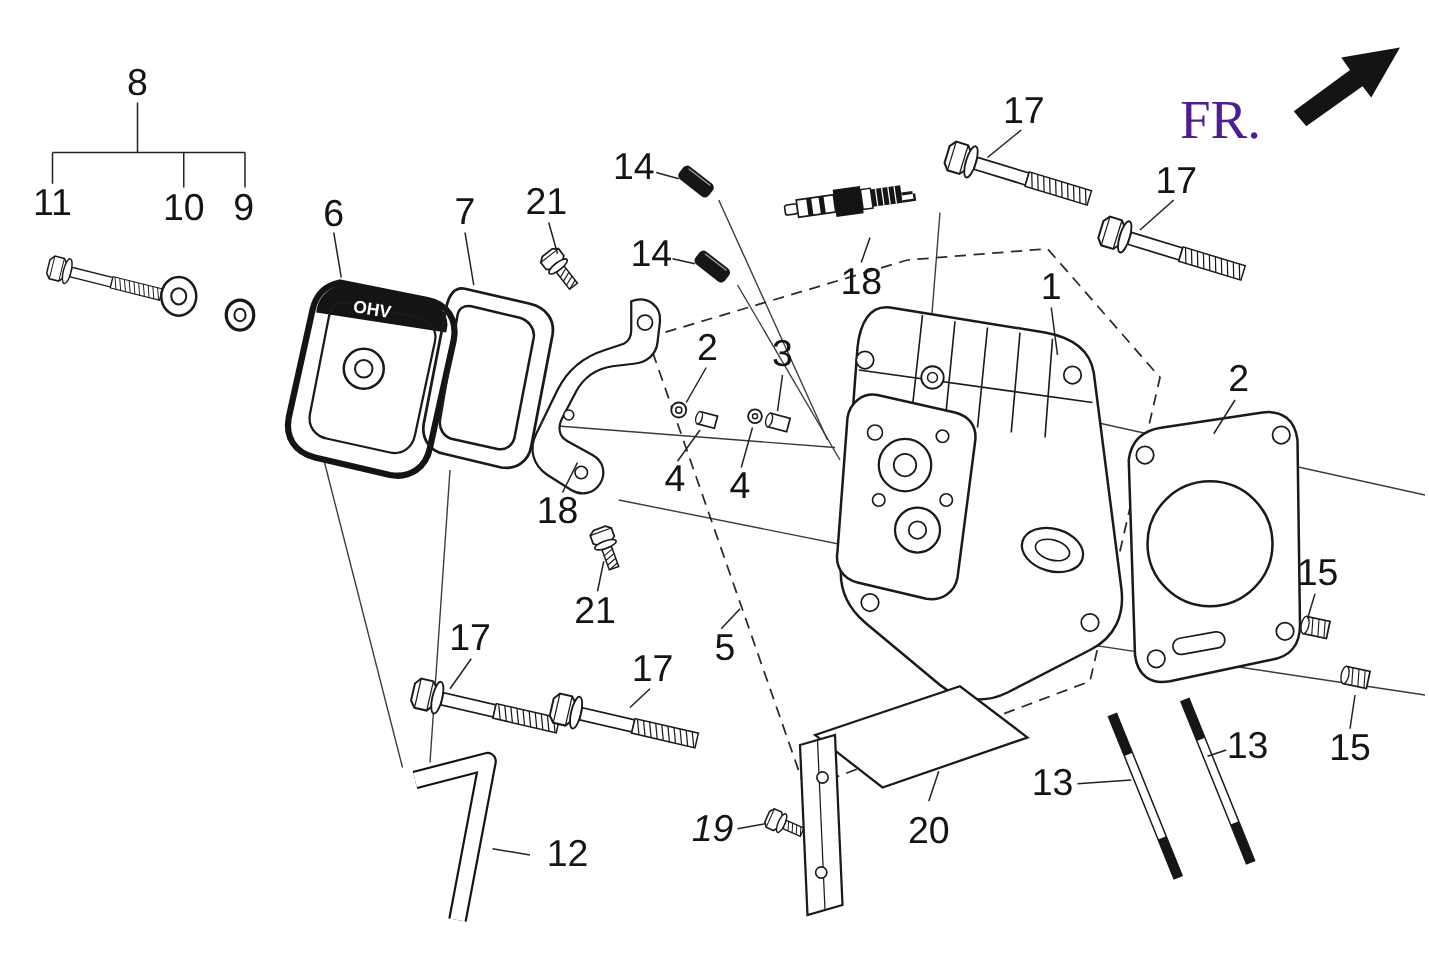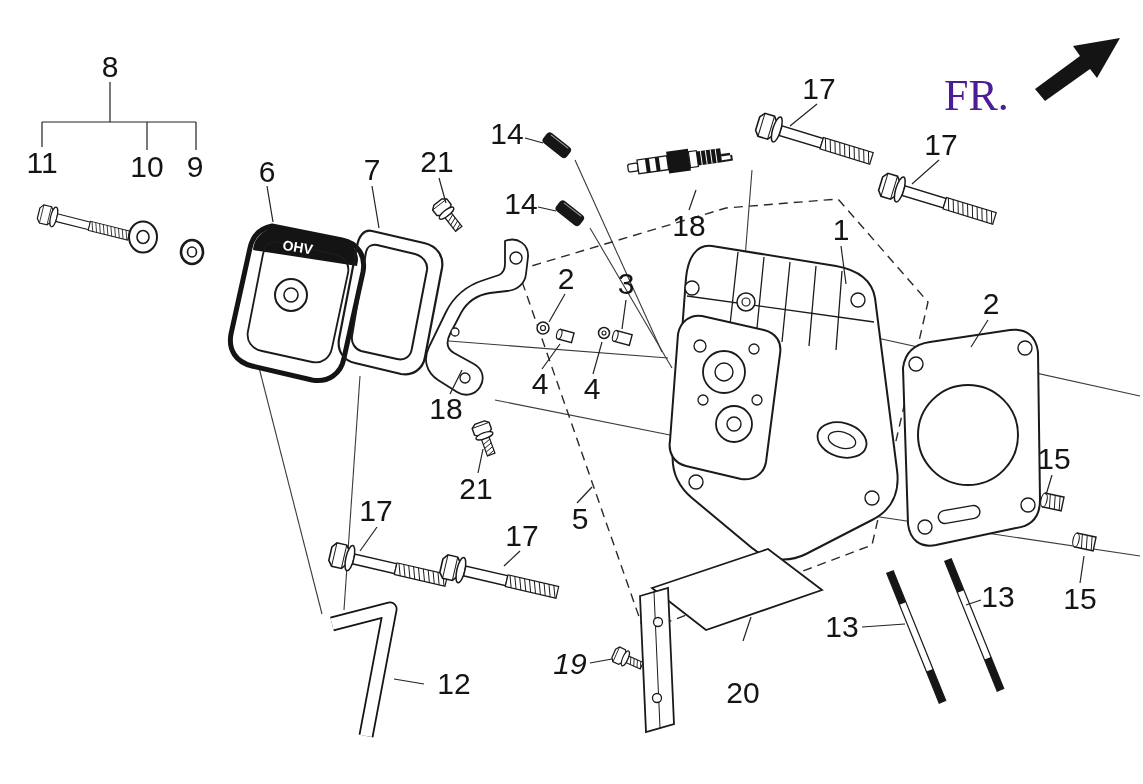--- a/index.html
+++ b/index.html
@@ -247,15 +247,15 @@
       <div class="callout" style="left: 476px; top: 489px;">21</div>
       <div class="callout" style="left: 580px; top: 519px;">5</div>
       <div class="callout" style="left: 1054px; top: 459px;">15</div>
       <div class="callout" style="left: 1080px; top: 599px;">15</div>
       <div class="callout" style="left: 376px; top: 511px;">17</div>
       <div class="callout" style="left: 522px; top: 536px;">17</div>
       <div class="callout" style="left: 842px; top: 627px;">13</div>
       <div class="callout" style="left: 998px; top: 597px;">13</div>
       <div class="callout" style="left: 442px; top: 684px; margin-left: 12px;">12</div>
       <div class="callout" style="left: 570px; top: 664px; font-style: italic;">19</div>
-      <div class="callout" style="left: 743px; top: 693px;">20</div>
+      <div class="callout" style="left: 743px; top: 665px;">20</div>
     </div>
 </div>
 
 </body></html>

